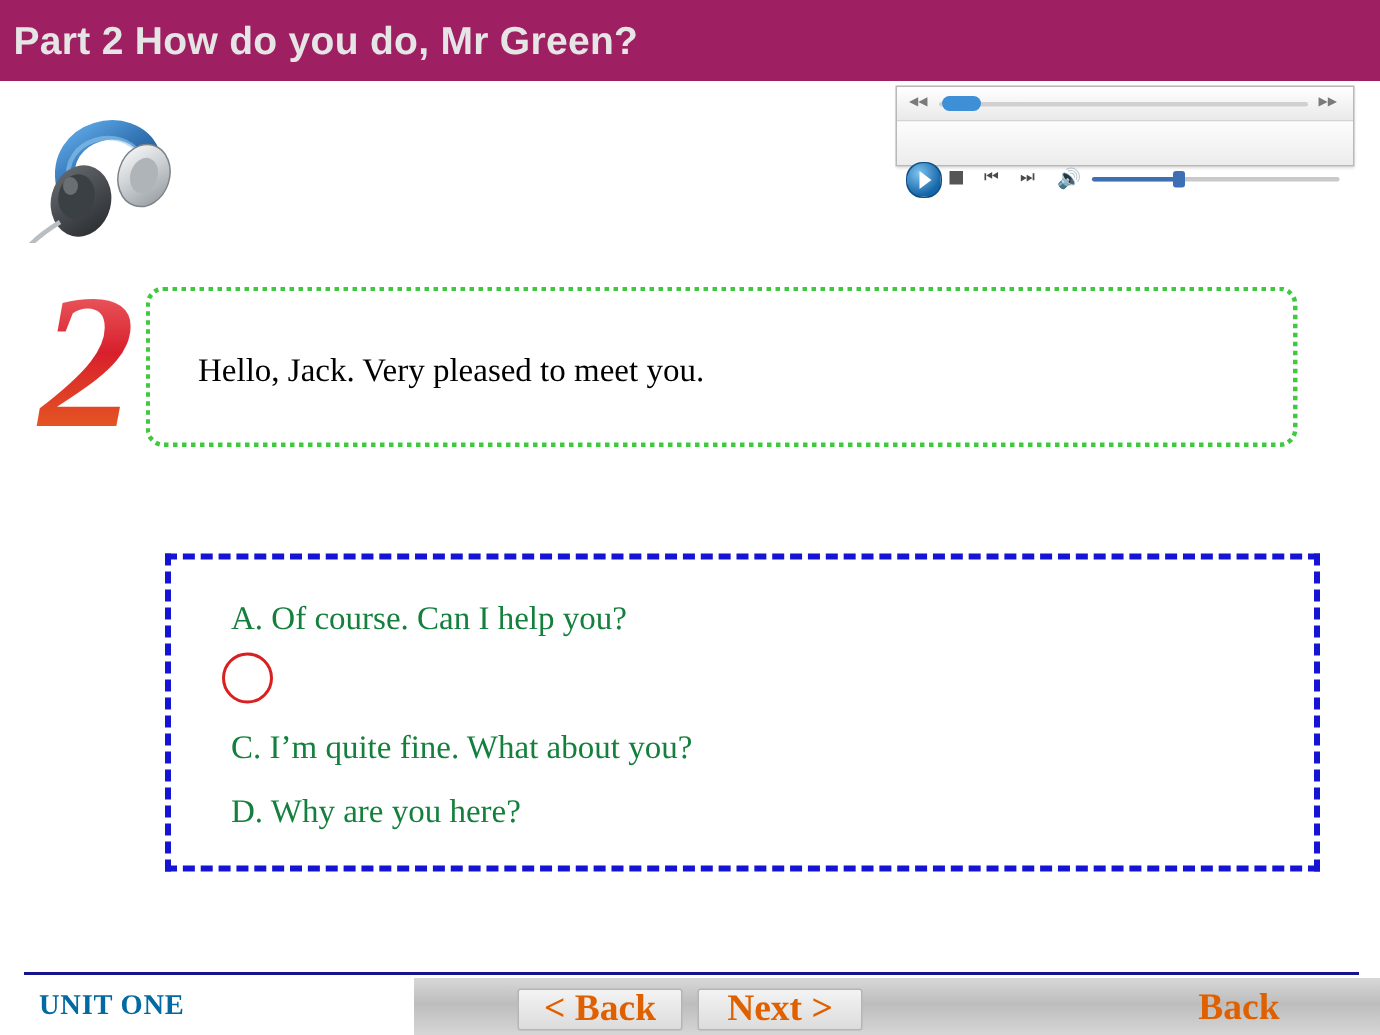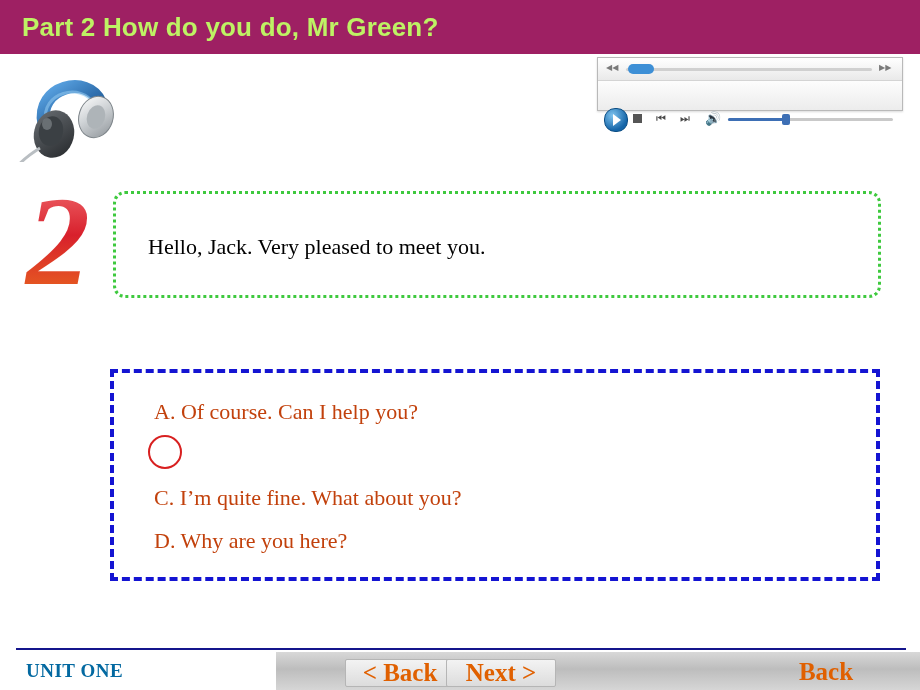--- a/index.html
+++ b/index.html
@@ -19,23 +19,23 @@
   .title-bar {
     position: absolute;
     left: 0;
     top: 0;
     width: 920px;
     height: 54px;
     background: #9e2063;
   }
   .title-text {
     position: absolute;
-    left: 22px;
+    left: 9px;
     top: 12px;
-    color: #bef264;
+    color: #e5e5e5;
     font-size: 26px;
     font-weight: bold;
     font-family: "Liberation Sans", sans-serif;
     letter-spacing: 0.2px;
     white-space: nowrap;
     text-align: center;
   }
 
   
   .headset {
@@ -192,21 +192,21 @@
     background: linear-gradient(180deg, #f0696d 0%, #d8202c 45%, #e8651f 100%);
     -webkit-background-clip: text;
     background-clip: text;
     color: transparent;
     text-shadow: 0 0 0 rgba(0,0,0,0);
   }
 
   
   .question-box {
     position: absolute;
-    left: 113px;
+    left: 97px;
     top: 191px;
     width: 768px;
     height: 107px;
     border: 3px dotted #3ec93e;
     border-radius: 12px;
     box-sizing: border-box;
   }
   .question-text {
     position: absolute;
     left: 32px;
@@ -225,21 +225,21 @@
     width: 770px;
     height: 212px;
     border: 4px dashed #1414d2;
     box-sizing: border-box;
   }
   .option {
     position: absolute;
     left: 40px;
     font-family: "Liberation Serif", serif;
     font-size: 22px;
-    color: #c2410c;
+    color: #15803d;
     white-space: nowrap;
     text-align: center;
   }
   .opt-0 { top: 26px; }
   .opt-1 { top: 69px; left: 37px; }
   .opt-2 { top: 112px; }
   .opt-3 { top: 155px; }
 
   .circle-mark {
     position: absolute;
@@ -295,21 +295,21 @@
     text-align: center;
     font-family: "Liberation Serif", serif;
     font-size: 25px;
     font-weight: bold;
     color: #e06000;
     background: linear-gradient(#f3f3f3, #dcdcdc);
     border: 1px solid #b5b5b5;
     border-radius: 2px;
   }
   .btn-back-1 { left: 345px; width: 108px; }
-  .btn-next  { left: 446px; width: 108px; }
+  .btn-next  { left: 465px; width: 108px; }
   .btn-back-2 {
     left: 770px;
     width: 112px;
     background: none;
     border: none;
   }
 </style>
 </head>
 <body>
 

